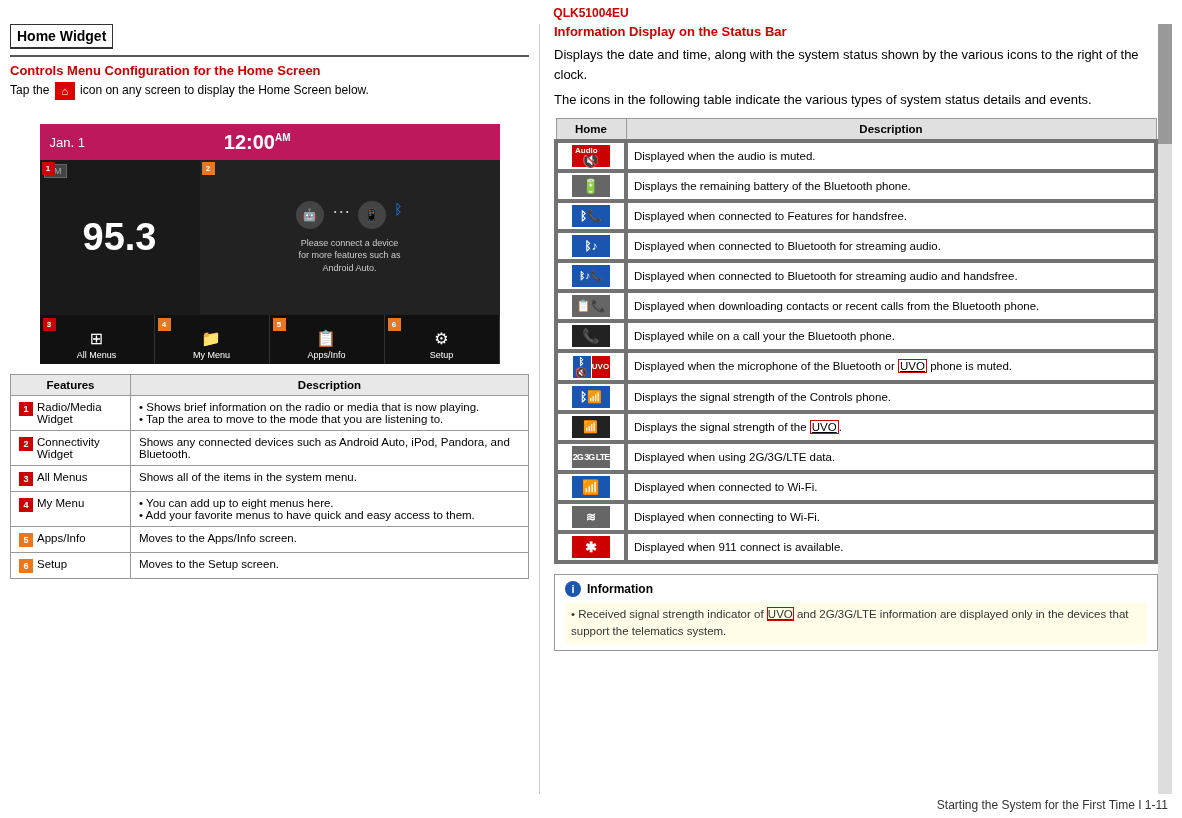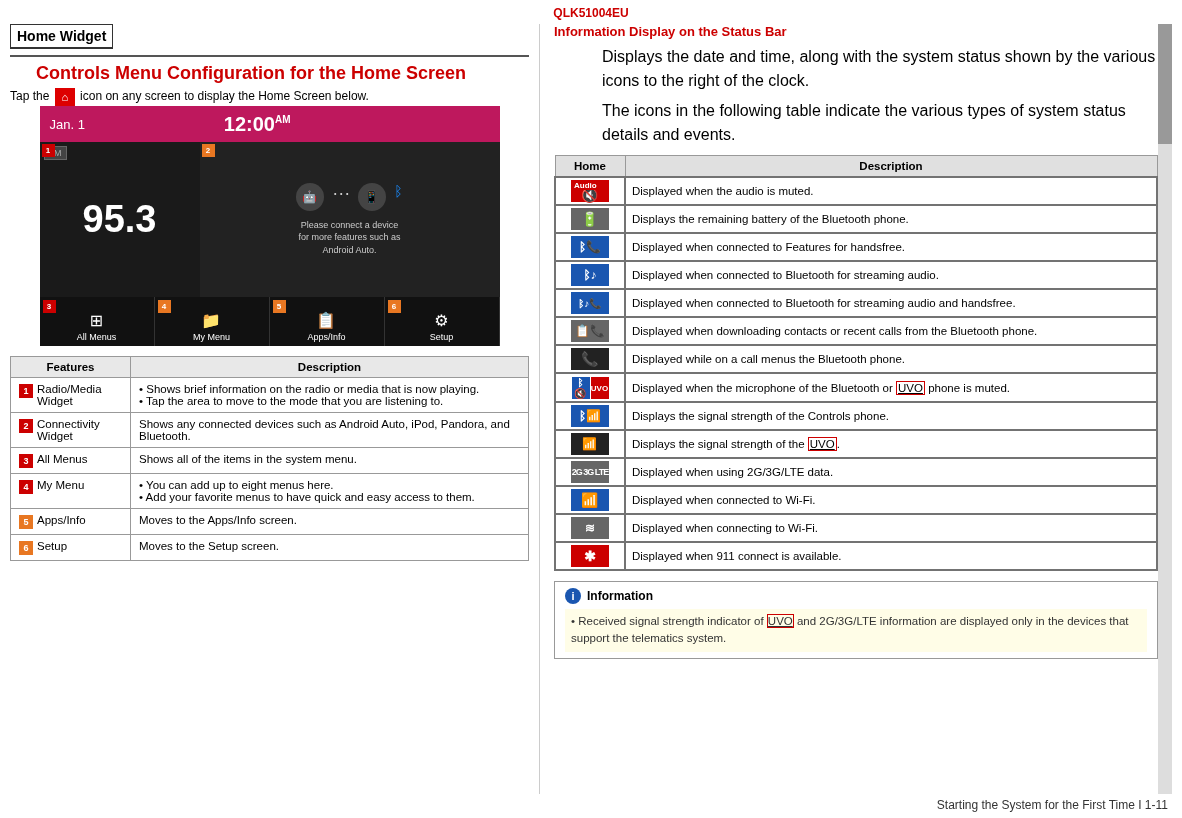--- a/index.html
+++ b/index.html
@@ -33,29 +33,28 @@
     .section-title-box {
       border: 1px solid #333;
       border-bottom: 2px solid #333;
       padding: 3px 6px;
       font-size: 14px;
       font-weight: bold;
       margin-bottom: 4px;
       display: inline-block;
     }
     .subsection-title {
-      font-size: 18px;
+      font-size: 13px;
       font-weight: bold;
       color: #c00;
       margin-bottom: 4px;
-      margin-left: 26px;
     }
     .intro-text {
       font-size: 12px;
-      margin-bottom: 0;
+      margin-bottom: 24px;
     }
     .home-icon-inline {
       display: inline-block;
       width: 20px;
       height: 18px;
       background: #d00;
       color: white;
       font-size: 11px;
       text-align: center;
       line-height: 18px;
@@ -228,40 +227,39 @@
       flex: 1;
       padding-left: 14px;
     }
     .right-section-title {
       font-size: 13px;
       font-weight: bold;
       color: #c00;
       margin-bottom: 6px;
     }
     .right-intro {
-      font-size: 16px;
+      font-size: 13px;
       margin-bottom: 6px;
       line-height: 1.5;
-      margin-left: 48px;
     }
     
     .status-table {
       width: 100%;
       border-collapse: collapse;
       font-size: 11.5px;
     }
     .status-table th {
       background: #e0e0e0;
       border: 1px solid #999;
       padding: 4px 6px;
       text-align: center;
       font-weight: bold;
     }
     .status-table td {
-      border: 2px solid #737373;
+      border: 4px solid #737373;
       padding: 3px 6px;
       vertical-align: middle;
     }
     .status-table td.icon-cell {
       width: 60px;
       text-align: center;
       padding: 2px;
     }
     .icon-box {
       display: inline-flex;
@@ -598,21 +596,21 @@
           </td>
           <td>Displayed when downloading contacts or recent calls from the Bluetooth phone.</td>
         </tr>
 
         <tr>
           <td class="icon-cell">
             <span class="icon-box icon-box-dark" style="font-size:14px;">
               📞
             </span>
           </td>
-          <td>Displayed while on a call menus the Bluetooth phone.</td>
+          <td>Displayed while on a call your the Bluetooth phone.</td>
         </tr>
 
         <tr>
           <td class="icon-cell">
             <span style="display:inline-flex; gap:1px;">
               <span class="icon-box icon-box-blue" style="width:18px;font-size:10px;">ᛒ🔇</span>
               <span class="icon-box" style="width:18px;font-size:8px;background:#c00;">UVO</span>
             </span>
           </td>
           <td>

